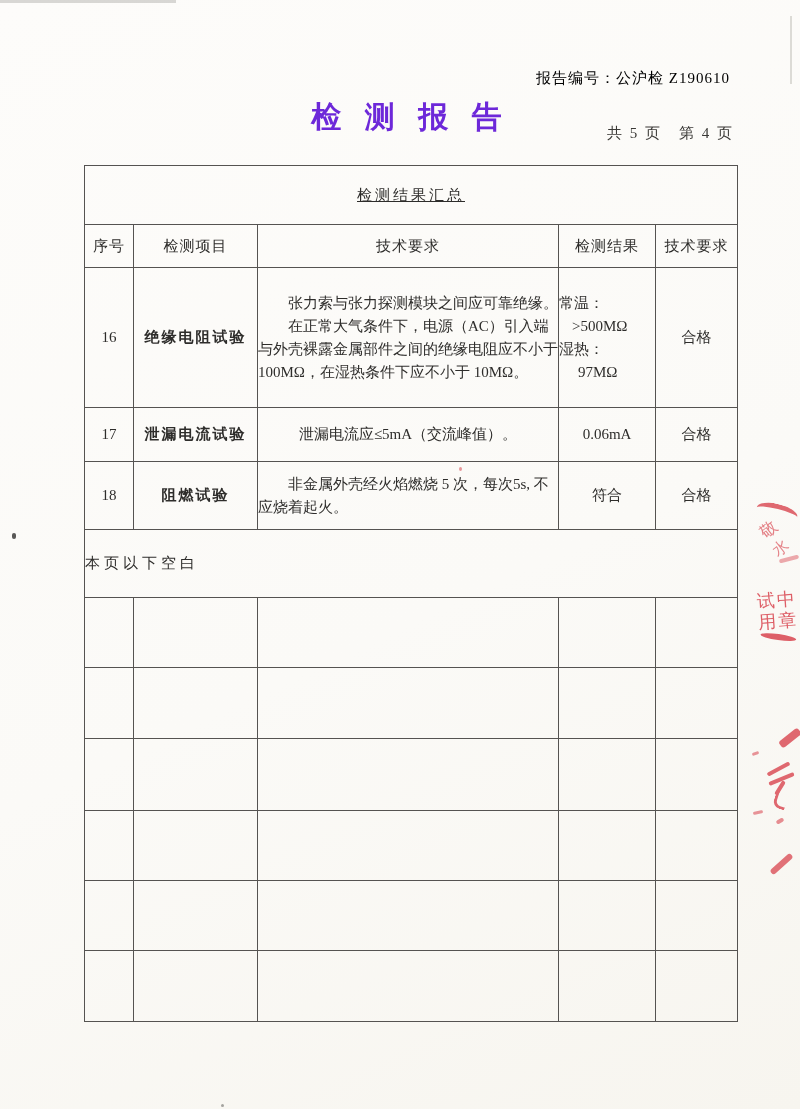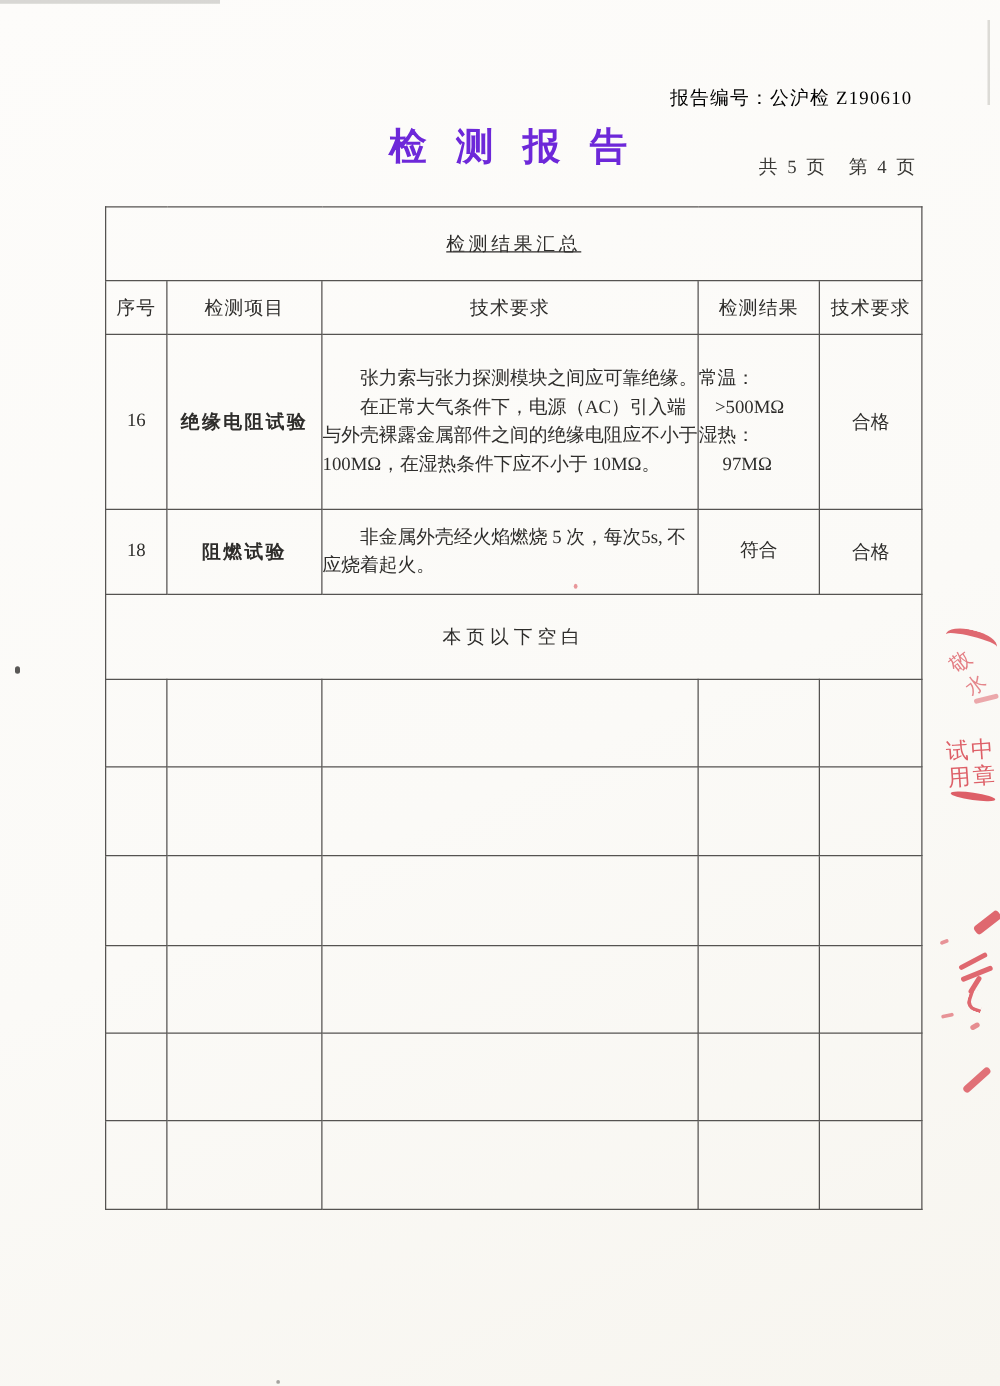--- a/index.html
+++ b/index.html
@@ -37,21 +37,21 @@
   tr.head-row td{height:42px;text-align:center;letter-spacing:1px;}
   td.c-center{text-align:center;}
   td.c-item{text-align:center;letter-spacing:2px;font-weight:bold;}
   td.c-req{padding:4px 9px;line-height:23px;text-align:left;}
   td.c-req p{margin:0;text-indent:2em;}
   td.c-req.req-center{text-align:center;}
   td.c-req.req-center p{text-indent:0;}
   td.c-result{padding:2px 7px;line-height:23px;text-align:left;margin-left:40px;}
   .r-ind1{padding-left:13px;}
   .r-ind2{padding-left:19px;}
-  td.blank-cell{height:67px;text-align:center;letter-spacing:4px;margin-left:48px;}
+  td.blank-cell{height:67px;text-align:left;letter-spacing:4px;margin-left:48px;}
   
   .artifact{position:absolute;pointer-events:none;}
   .top-smudge{left:0;top:0;width:176px;height:3px;background:#9c9a96;opacity:.38;}
   .right-faint-line{left:790px;top:16px;width:1.5px;height:68px;background:#cfcdc8;opacity:.7;}
   .left-speck{left:12px;top:533px;width:4px;height:6px;background:#3c3b39;border-radius:2px;opacity:.85;}
   .bottom-speck{left:221px;top:1104px;width:3px;height:3px;background:#8f8d89;border-radius:50%;opacity:.8;}
   .red-speck{left:459px;top:467px;width:3px;height:4px;background:#d9454f;border-radius:50%;opacity:.55;}
   
   .stamp{position:absolute;color:#d9454f;pointer-events:none;}
   .stroke{position:absolute;background:#d9454f;border-radius:3px;}
@@ -119,20 +119,29 @@
         <p>在正常大气条件下，电源（AC）引入端与外壳裸露金属部件之间的绝缘电阻应不小于 100MΩ，在湿热条件下应不小于 10MΩ。</p>
       </td>
       <td class="c-result">
         <div>常温：</div>
         <div class="r-ind1">&gt;500MΩ</div>
         <div>湿热：</div>
         <div class="r-ind2">97MΩ</div>
       </td>
       <td class="c-center">合格</td>
     </tr>
+    <tr style="height:54px">
+      <td class="c-center">17</td>
+      <td class="c-item">泄漏电流试验</td>
+      <td class="c-req req-center">
+        <p>泄漏电流应≤5mA（交流峰值）。</p>
+      </td>
+      <td class="c-result" style="text-align:center">0.06mA</td>
+      <td class="c-center">合格</td>
+    </tr>
     <tr style="height:68px">
       <td class="c-center">18</td>
       <td class="c-item">阻燃试验</td>
       <td class="c-req">
         <p>非金属外壳经火焰燃烧 5 次，每次5s, 不应烧着起火。</p>
       </td>
       <td class="c-result" style="text-align:center">符合</td>
       <td class="c-center">合格</td>
     </tr>
     <tr>

